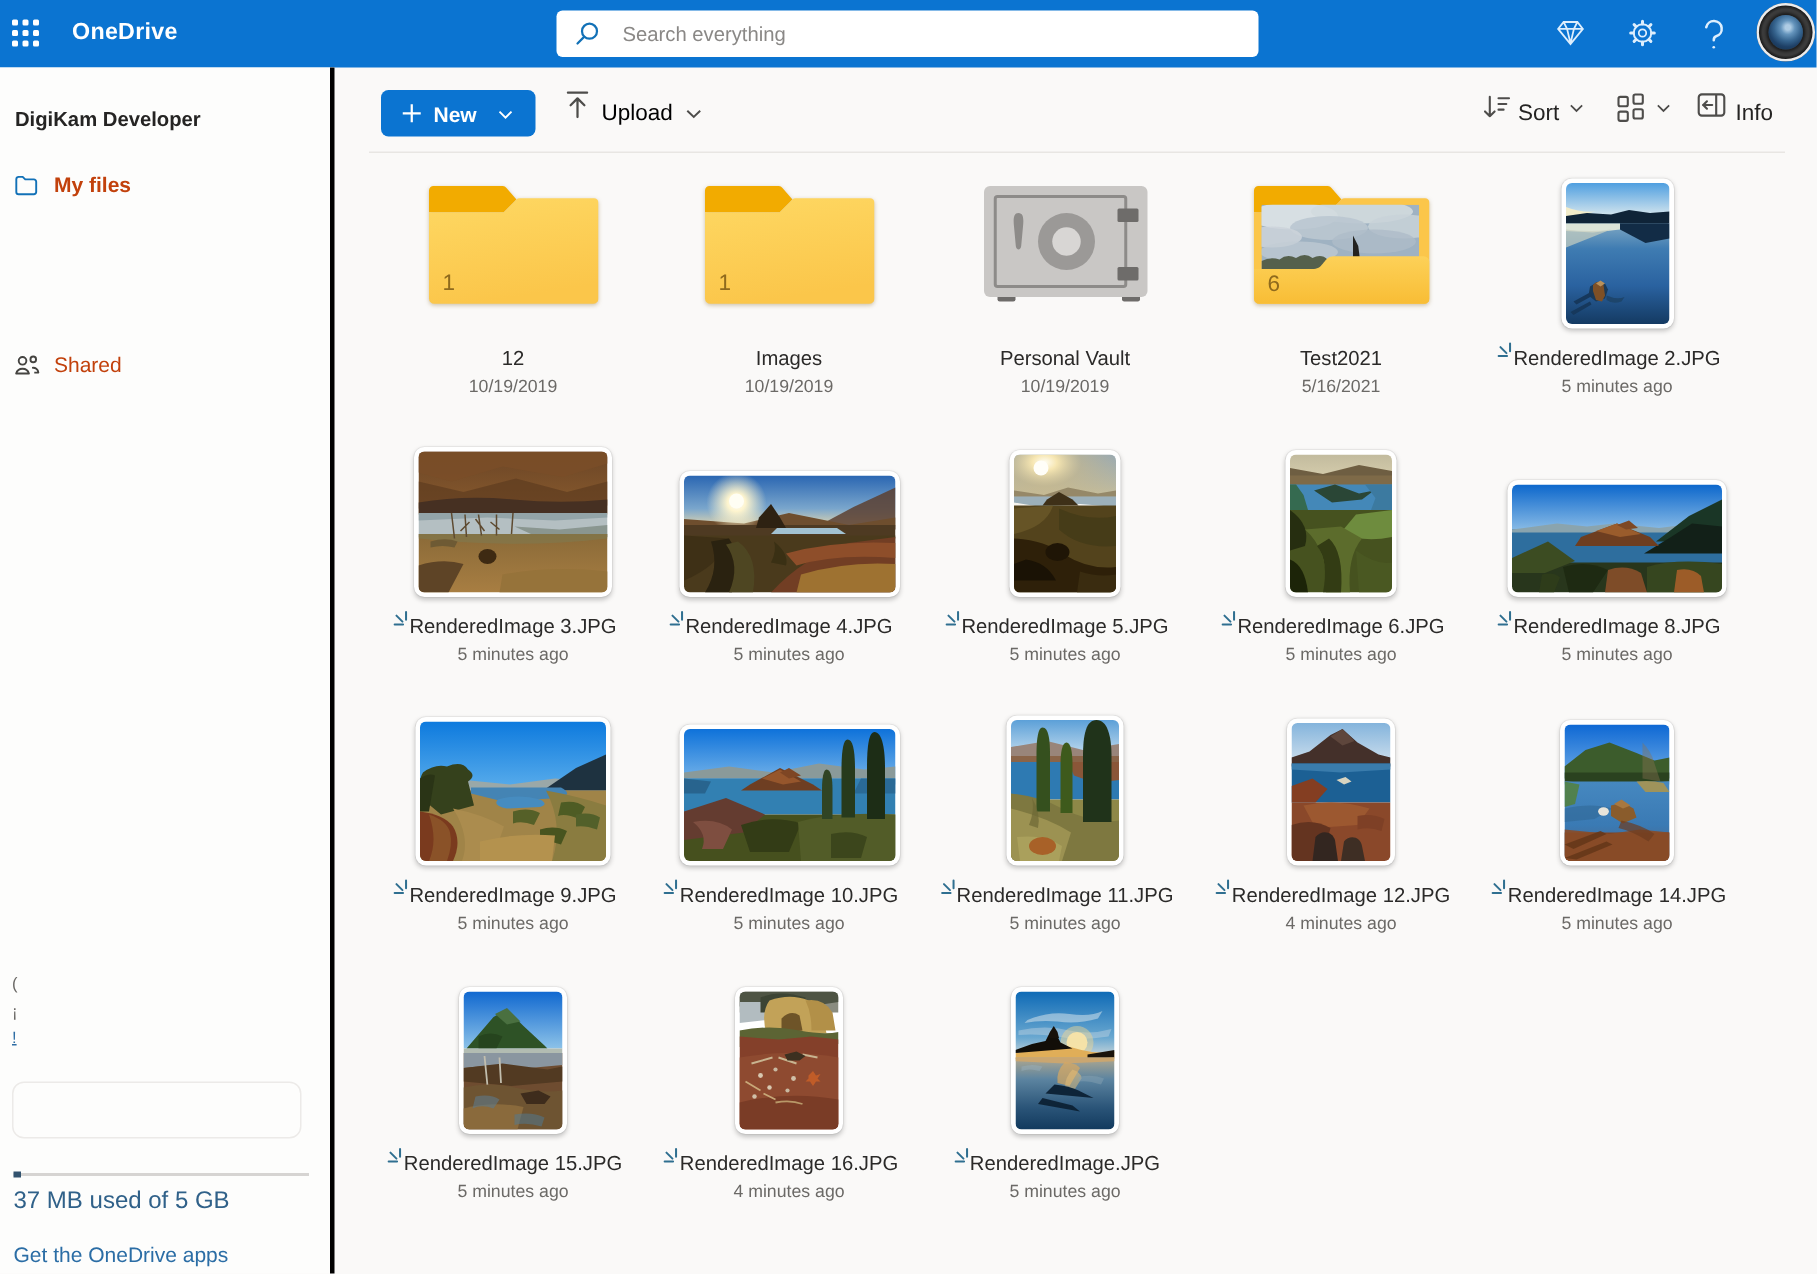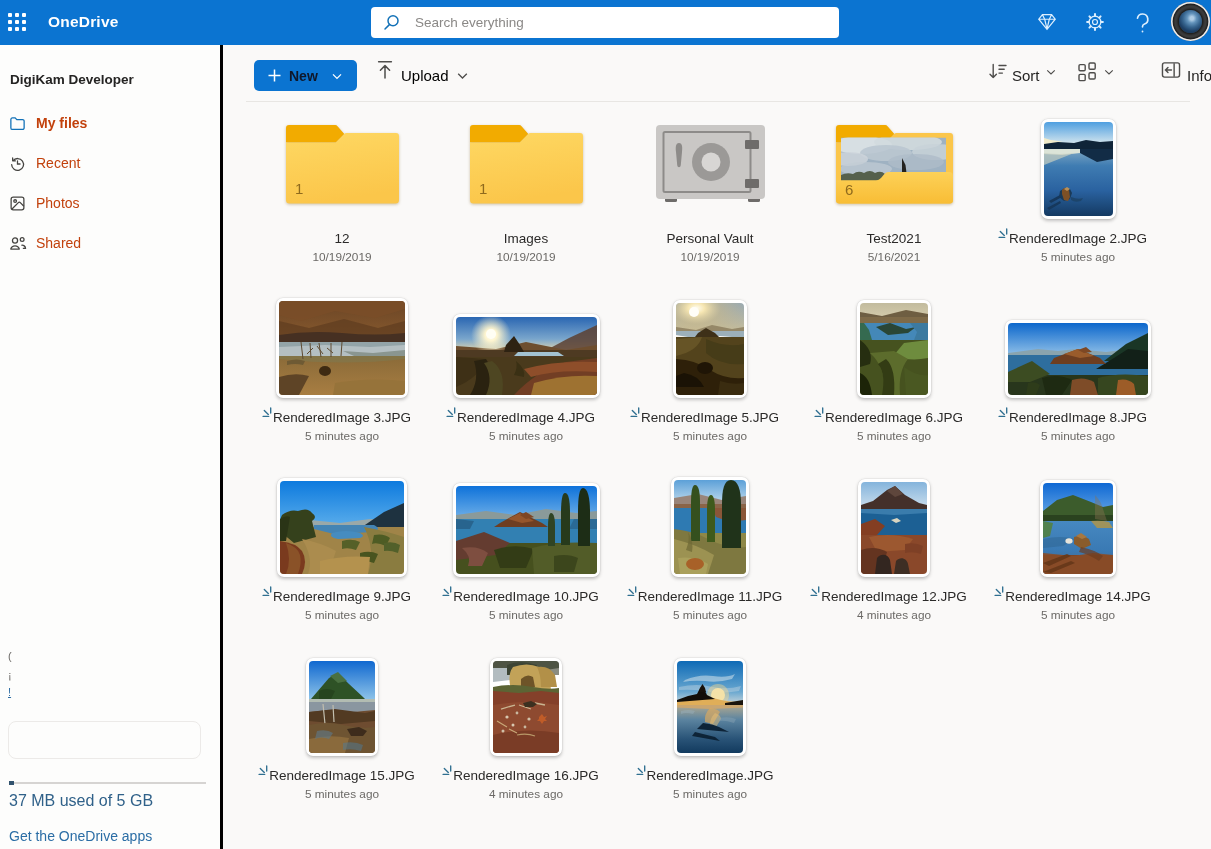--- a/index.html
+++ b/index.html
@@ -18,31 +18,31 @@
 #sbtitle { position:absolute; left:10px; top:27px; font-size:13.5px; font-weight:bold; color:#252423; }
 .nav { position:absolute; left:0; width:223px; height:40px; }
 .nav svg { position:absolute; left:9px; top:12px; }
 .nav span { position:absolute; left:36px; top:12px; font-size:14px; color:#c2410c; }
 .frag { position:absolute; font-size:11px; color:#777; }
 #promo { position:absolute; left:8px; top:676px; width:193px; height:38px; border:1px solid #eceae8; border-radius:8px; background:#fdfdfc;}
 #quota-line { position:absolute; left:9px; top:737px; width:197px; height:2px; background:#d6d4d2; }
 #quota-dot { position:absolute; left:9px; top:736px; width:5px; height:4px; background:#32536e; }
 #quota-text { position:absolute; left:9px; top:747px; font-size:16px; color:#306189; }
 #getapps { position:absolute; left:9px; top:783px; font-size:14px; color:#2b6da5; }
-#newbtn { position:absolute; left:254px; top:60px; width:103px; height:31px; background:#0b74d1; border-radius:5px; color:#0f172a; }
+#newbtn { position:absolute; left:254px; top:60px; width:103px; height:31px; background:#0b74d1; border-radius:5px; color:#ffffff; }
 #newbtn .lbl { position:absolute; left:35px; top:8px; font-size:14px; font-weight:600; }
 #upload { position:absolute; left:377px; top:60px; height:31px; color:#000000; }
 #upload .lbl { position:absolute; left:24px; top:7px; font-size:15px; }
 .chev { stroke:#4e4d4b; stroke-width:1.3; fill:none; }
 .chevw { stroke:#fff; stroke-width:1.3; fill:none; }
 #hr1 { position:absolute; left:246px; top:101px; width:944px; height:1px; background:#e8e6e3; }
 #sort { position:absolute; left:988px; top:61px; }
 #sort .lbl { position:absolute; left:24px; top:6px; font-size:15px; color:#252423;}
 #views { position:absolute; left:1077px; top:61px; }
-#infob { position:absolute; left:1131px; top:61px;margin-left:30px; }
+#infob { position:absolute; left:1131px; top:61px; }
 #infob .lbl { position:absolute; left:26px; top:6px; font-size:15px; color:#252423;}
 .tile { position:absolute; width:184px; }
 .tname { position:absolute; top:121px; left:0; width:184px; text-align:center; font-size:13.5px; color:#2b2a29; white-space:nowrap; }
 .tdate { position:absolute; top:140px; left:0; width:184px; text-align:center; font-size:11.8px; color:#6b6966; }
 .card { position:absolute; background:#fff; border-radius:7px; padding:3px;
   box-shadow:0 0 0 .5px rgba(0,0,0,.06), 0 1.5px 3.5px rgba(0,0,0,.22); }
 .card svg { display:block; border-radius:4px; }
 .spark { position:relative; display:inline-block; width:11px; height:11px; margin-left:-11px; top:-4px; }
 </style></head><body>
 <div id="topbar">
@@ -82,35 +82,20 @@
  <div id="avatar">
       <div id="lens"></div>
     </div>
 </div>
 <div id="sidebar">
  <div id="sbtitle">DigiKam Developer</div>
 <div class="nav" style="top:58px">
       <span style="font-weight:bold;">My files</span>
       <svg width="17" height="17" viewBox="0 0 20 20" fill="none" stroke="#1271b7" stroke-width="1.5">
         <path d="M2.2 5.2 a1.8 1.8 0 0 1 1.8-1.8 h3.2 l2 2 h6.8 a1.8 1.8 0 0 1 1.8 1.8 v8 a1.8 1.8 0 0 1 -1.8 1.8 h-12 a1.8 1.8 0 0 1 -1.8-1.8 z"></path>
-      </svg>
-    </div>
-<div class="nav" style="top:98px">
-      <span style="">Recent</span>
-      <svg width="17" height="17" viewBox="0 0 20 20" fill="none" stroke="#454441" stroke-width="1.5">
-        <path d="M4.3 3.5 v3.3 h3.3 M4.6 6.8 a7 7 0 1 1 -1.5 4.4" stroke-linecap="round" stroke-linejoin="round"></path>
-        <path d="M10 7 v3.6 h3" stroke-linecap="round"></path>
-      </svg>
-    </div>
-<div class="nav" style="top:138px">
-      <span style="">Photos</span>
-      <svg width="17" height="17" viewBox="0 0 20 20" fill="none" stroke="#454441" stroke-width="1.5">
-        <rect x="2.5" y="2.5" width="15" height="15" rx="2.5"></rect>
-        <circle cx="7.2" cy="7.2" r="1.6"></circle>
-        <path d="M3.5 16.5 l7.5-7.5 a1.6 1.6 0 0 1 2.3 0 l4.2 4.2" stroke-linejoin="round"></path>
       </svg>
     </div>
 <div class="nav" style="top:178px">
       <span style="">Shared</span>
       <svg width="18" height="17" viewBox="0 0 21 20" fill="none" stroke="#454441" stroke-width="1.5">
         <circle cx="7" cy="6.5" r="3"></circle>
         <path d="M2 16.5 a5.2 5.2 0 0 1 10 0 z" stroke-linejoin="round"></path>
         <circle cx="15.4" cy="5.4" r="2.2"></circle>
         <path d="M14.5 12.1 a4 4 0 0 1 4.9 3.7 h-3.2" stroke-linejoin="round"></path>
       </svg>

